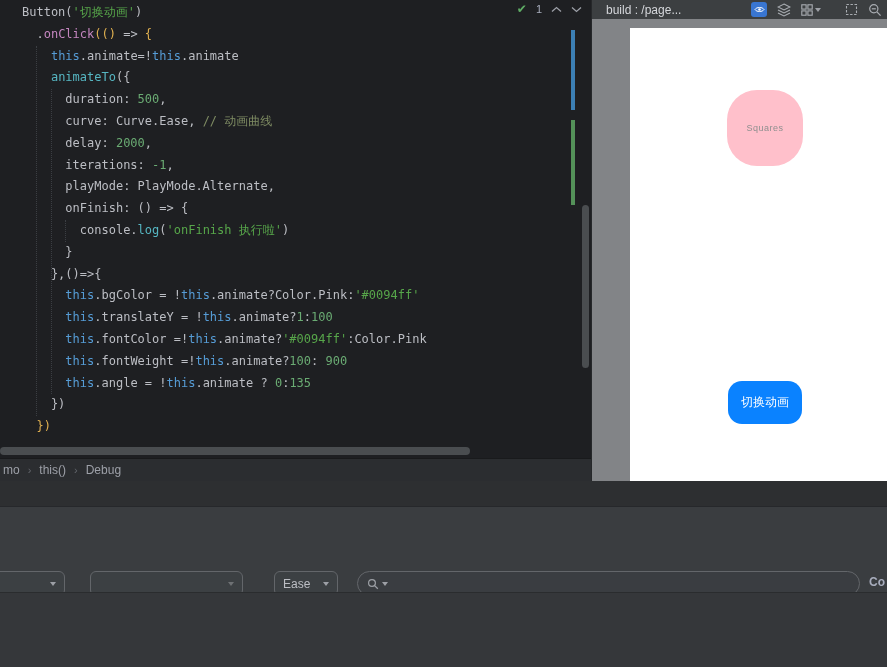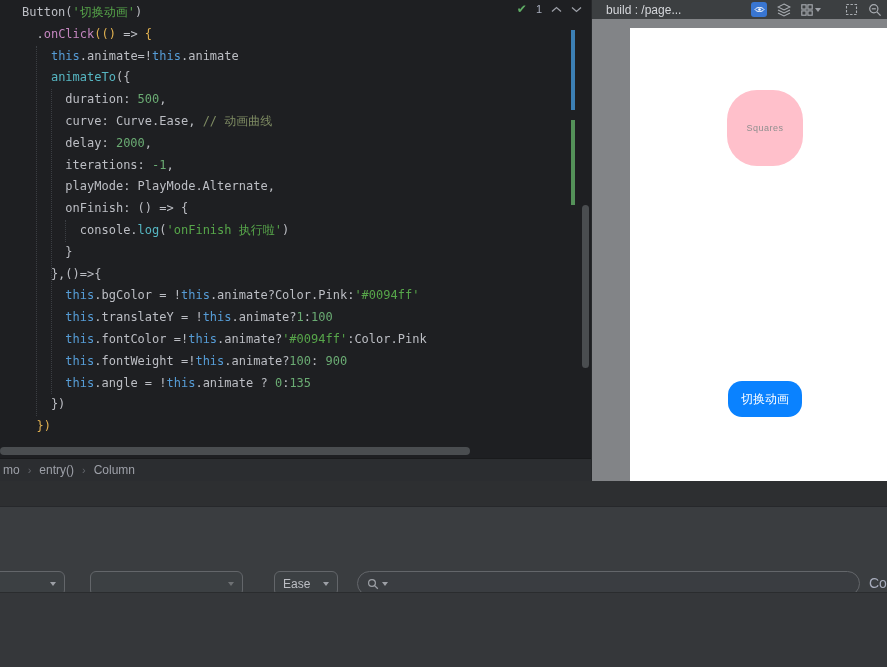--- a/index.html
+++ b/index.html
@@ -46,21 +46,21 @@
              display:flex; align-items:center; justify-content:center; }
   .icon-gap { margin-left:14px; }
   .grid-wrap { display:flex; align-items:center; gap:2px; }
   .caret { width:0; height:0; border-left:3.5px solid transparent; border-right:3.5px solid transparent;
            border-top:4px solid #9DA0A6; }
 
   .canvas { position:absolute; left:38px; top:28px; width:258px; height:453px; background:#FFFFFF; }
   .pink-square { position:absolute; left:97px; top:62px; width:76px; height:76px;
                  display:flex; align-items:center; justify-content:center;border-radius:30px; }
   .pink-square span { font-size:9px; color:#8F8F8F; font-weight:300; letter-spacing:0.5px; }
-  .preview-btn { position:absolute; left:98px; top:353px; width:74px; height:36px; border-radius:14px;
+  .preview-btn { position:absolute; left:98px; top:353px; width:74px; height:43px; border-radius:14px;
                  color:#FFFFFF; font-size:12px; display:flex; align-items:center; justify-content:center;
                  cursor:pointer;font-family:Liberation Serif, serif; }
 
   
   .bottom { position:absolute; left:0; top:481px; width:887px; height:186px; background:#2D2F31; }
   .bottom-main  { position:absolute; left:0; top:25px;  width:887px; height:86px; background:#3A3D40;
                   border-top:1px solid #26282B; }
   .bottom-lower { position:absolute; left:0; top:111px; width:887px; height:75px; background:#35373A;
                   border-top:1px solid #2A2C2E; }
 
@@ -69,21 +69,21 @@
            color:#BCBEC4; font-size:12px; }
   .combo .caret { margin-left:auto; }
   .combo1 { left:-44px; width:109px; }
   .combo2 { left:90px;  width:153px; }
   .combo2 .caret { border-top-color:#6E7174; }
   .combo3 { left:274px; width:64px; }
   .searchbox { position:absolute; left:357px; top:64px; width:503px; height:25px; background:#3A3D41;
                border:1px solid #63666A; border-radius:13px; display:flex; align-items:center;
                padding:0 9px; gap:3px; }
   .searchbox input { flex:1; background:transparent; border:none; outline:none; color:#BCBEC4; font-size:12px; }
-  .bottom-right-text { position:absolute; left:869px; top:68px; color:#A8ADBD; font-size:14px; }
+  .bottom-right-text { position:absolute; left:869px; top:68px; color:#A8ADBD; font-size:12px;font-weight:bold; }
 </style>
 </head>
 <body>
 
 <div id="root">
 
   <div class="editor">
     <div class="guide g1"></div>
     <div class="guide g2"></div>
     <div class="guide g3"></div>
@@ -103,23 +103,23 @@
 
     <div class="stripe blue"></div>
     <div class="stripe green"></div>
     <div class="vscroll"></div>
     <div class="hscroll"></div>
   </div>
 
   <div class="breadcrumbs">
       <span class="bc-item">mo</span>
       <span class="bc-sep">›</span>
-      <span class="bc-item">entry()</span>
+      <span class="bc-item">this()</span>
       <span class="bc-sep">›</span>
-      <span class="bc-item">Column</span>
+      <span class="bc-item">Debug</span>
     </div>
 
   <div class="preview">
     <div class="preview-header">
       <span class="preview-title">build : /page...</span>
       <div class="ph-icons">
         <span class="eye-btn">
           <svg width="11" height="9" viewBox="0 0 11 9">
             <path d="M1 4.5 C2.5 1.8 8.5 1.8 10 4.5 C8.5 7.2 2.5 7.2 1 4.5 Z" stroke="#FFFFFF" stroke-width="1" fill="none"></path>
             <circle cx="5.5" cy="4.5" r="1.3" fill="#FFFFFF"></circle>

